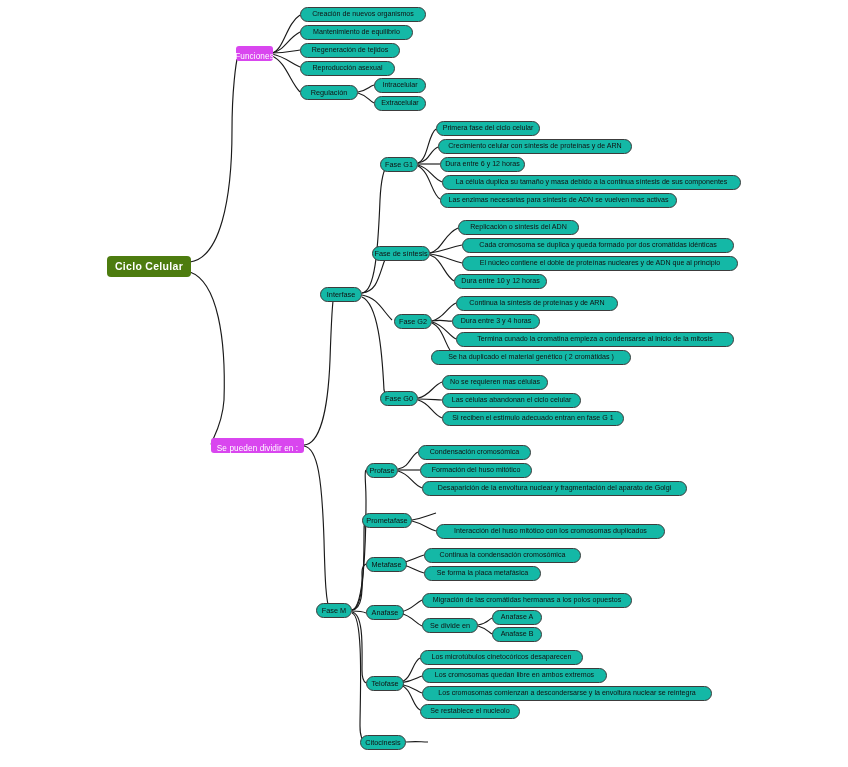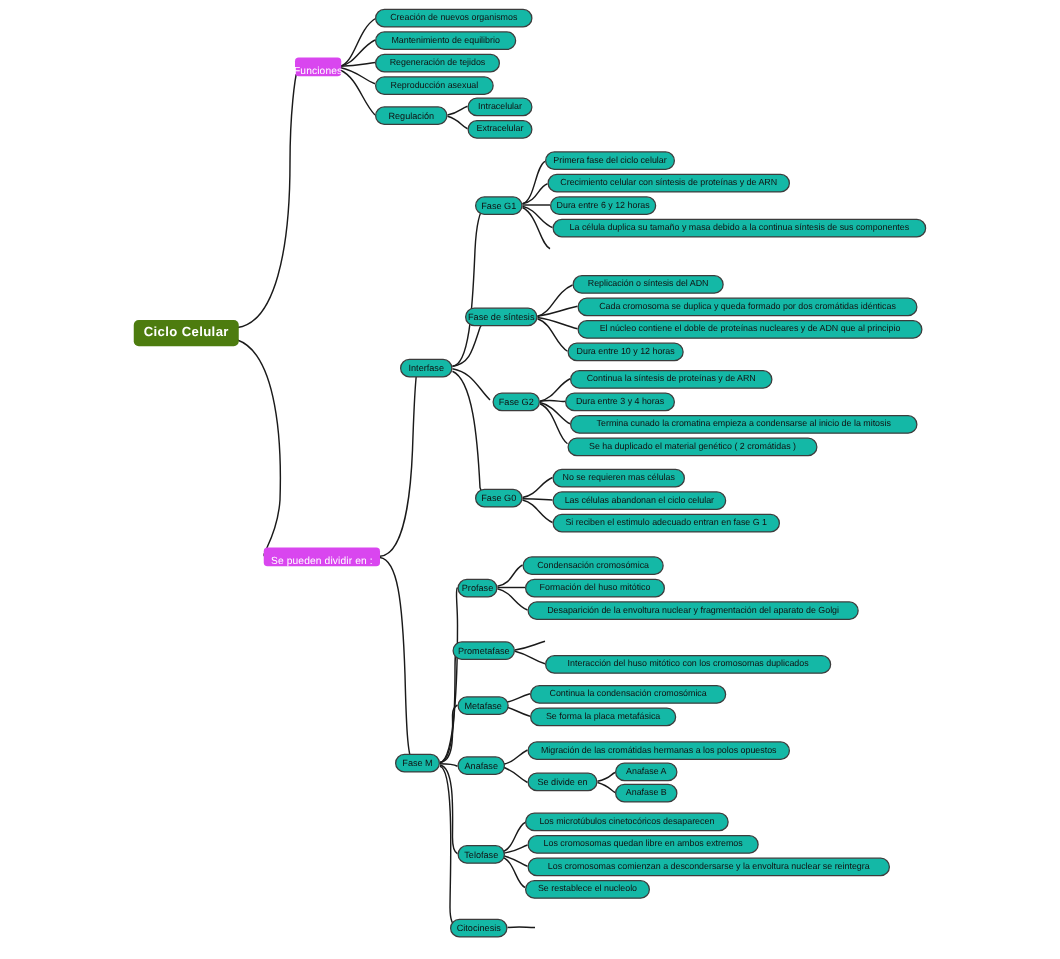--- a/index.html
+++ b/index.html
@@ -179,20 +179,23 @@
   </div>
   <div class="node pill" style="left:438px;top:139px;width:194px;height:15px;">
     <span>Crecimiento celular con síntesis de proteínas y de ARN</span>
   </div>
   <div class="node pill" style="left:440px;top:157px;width:85px;height:15px;">
     <span>Dura entre 6 y 12 horas</span>
   </div>
   <div class="node pill" style="left:442px;top:175px;width:299px;height:15px;">
     <span>La célula duplica su tamaño y masa debido a la continua síntesis de sus componentes</span>
   </div>
+  <div class="node pill" style="left:440px;top:193px;width:237px;height:15px;">
+    <span>Las enzimas necesarias para síntesis de ADN se vuelven mas activas</span>
+  </div>
 
   <div class="node pill branch" style="left:372px;top:246px;width:58px;height:15px;">
     <span>Fase de síntesis</span>
   </div>
   <div class="node pill" style="left:458px;top:220px;width:121px;height:15px;">
     <span>Replicación o síntesis del ADN</span>
   </div>
   <div class="node pill" style="left:462px;top:238px;width:272px;height:15px;">
     <span>Cada cromosoma se duplica y queda formado por dos cromátidas idénticas</span>
   </div>
@@ -208,21 +211,21 @@
   </div>
   <div class="node pill" style="left:456px;top:296px;width:162px;height:15px;">
     <span>Continua la síntesis de proteínas y de ARN</span>
   </div>
   <div class="node pill" style="left:452px;top:314px;width:88px;height:15px;">
     <span>Dura entre 3 y 4 horas</span>
   </div>
   <div class="node pill" style="left:456px;top:332px;width:278px;height:15px;">
     <span>Termina cunado la cromatina empieza a condensarse  al inicio de la mitosis</span>
   </div>
-  <div class="node pill" style="left:454px;top:350px;width:200px;height:15px;">
+  <div class="node pill" style="left:431px;top:350px;width:200px;height:15px;">
     <span>Se ha duplicado el material genético ( 2 cromátidas )</span>
   </div>
 
   <div class="node pill branch" style="left:380px;top:391px;width:38px;height:15px;">
     <span>Fase G0</span>
   </div>
   <div class="node pill" style="left:442px;top:375px;width:106px;height:15px;">
     <span>No se requieren mas células</span>
   </div>
   <div class="node pill" style="left:442px;top:393px;width:139px;height:15px;">

